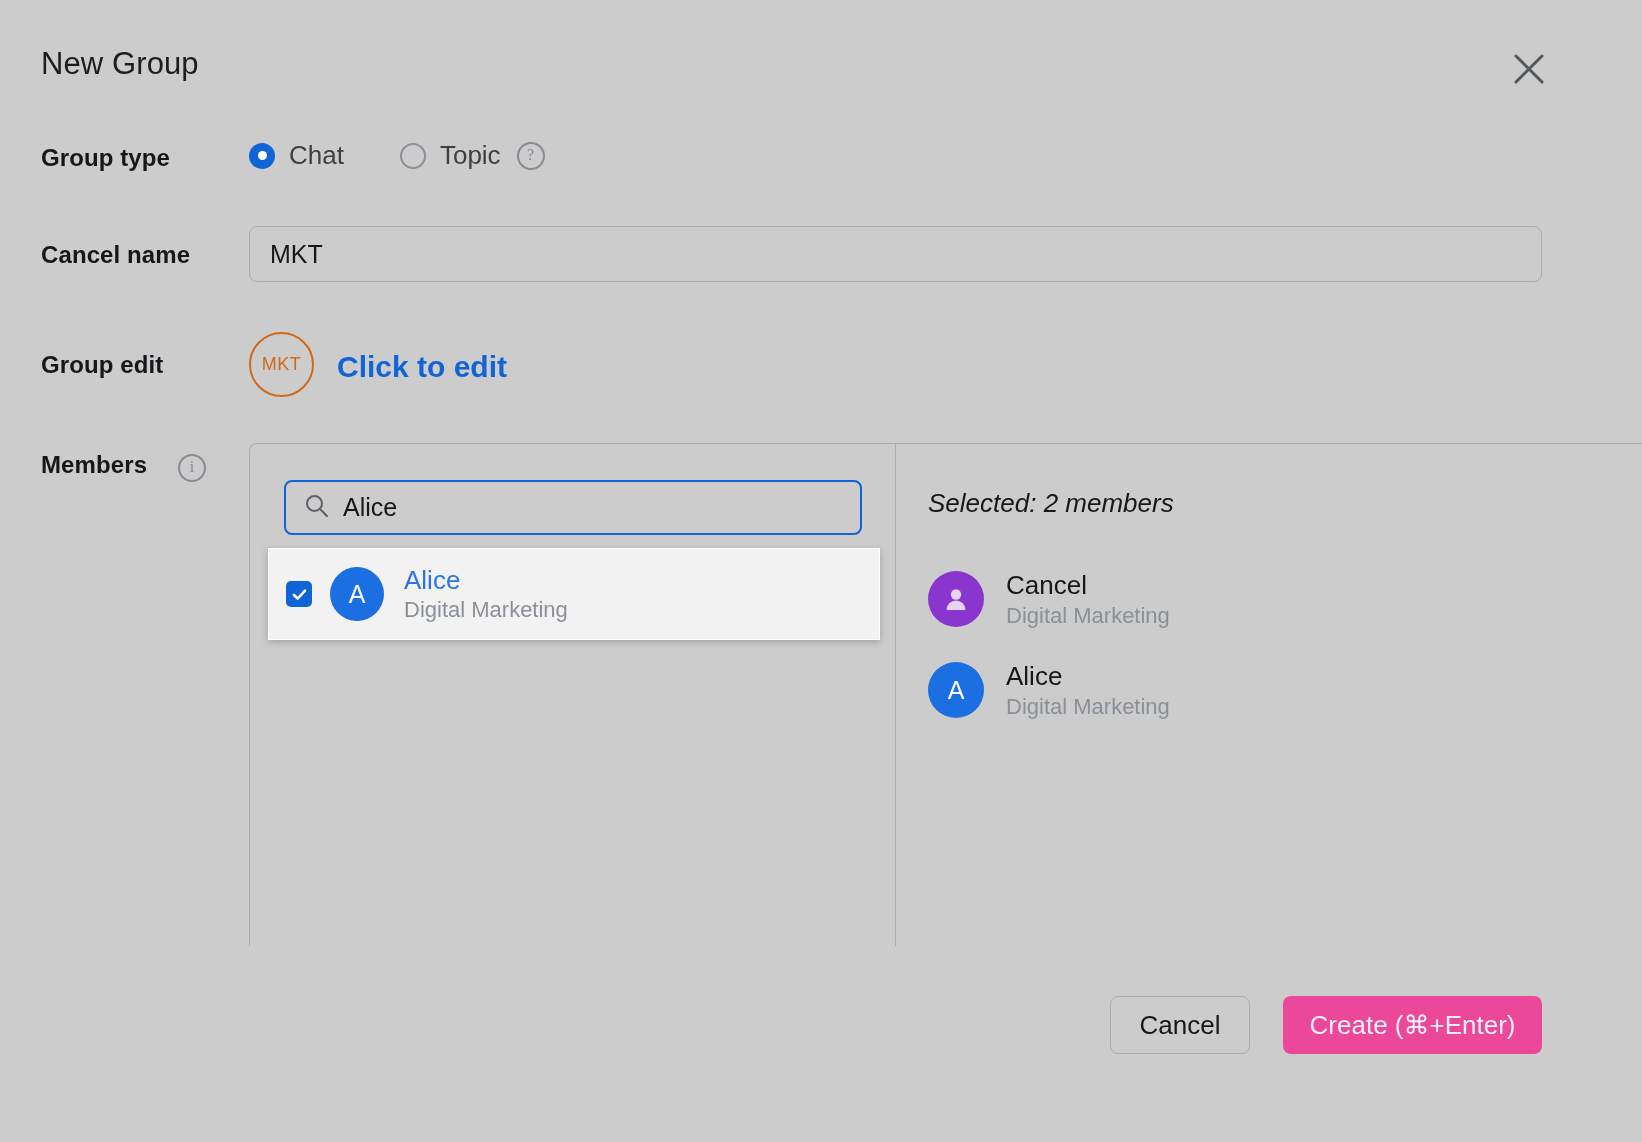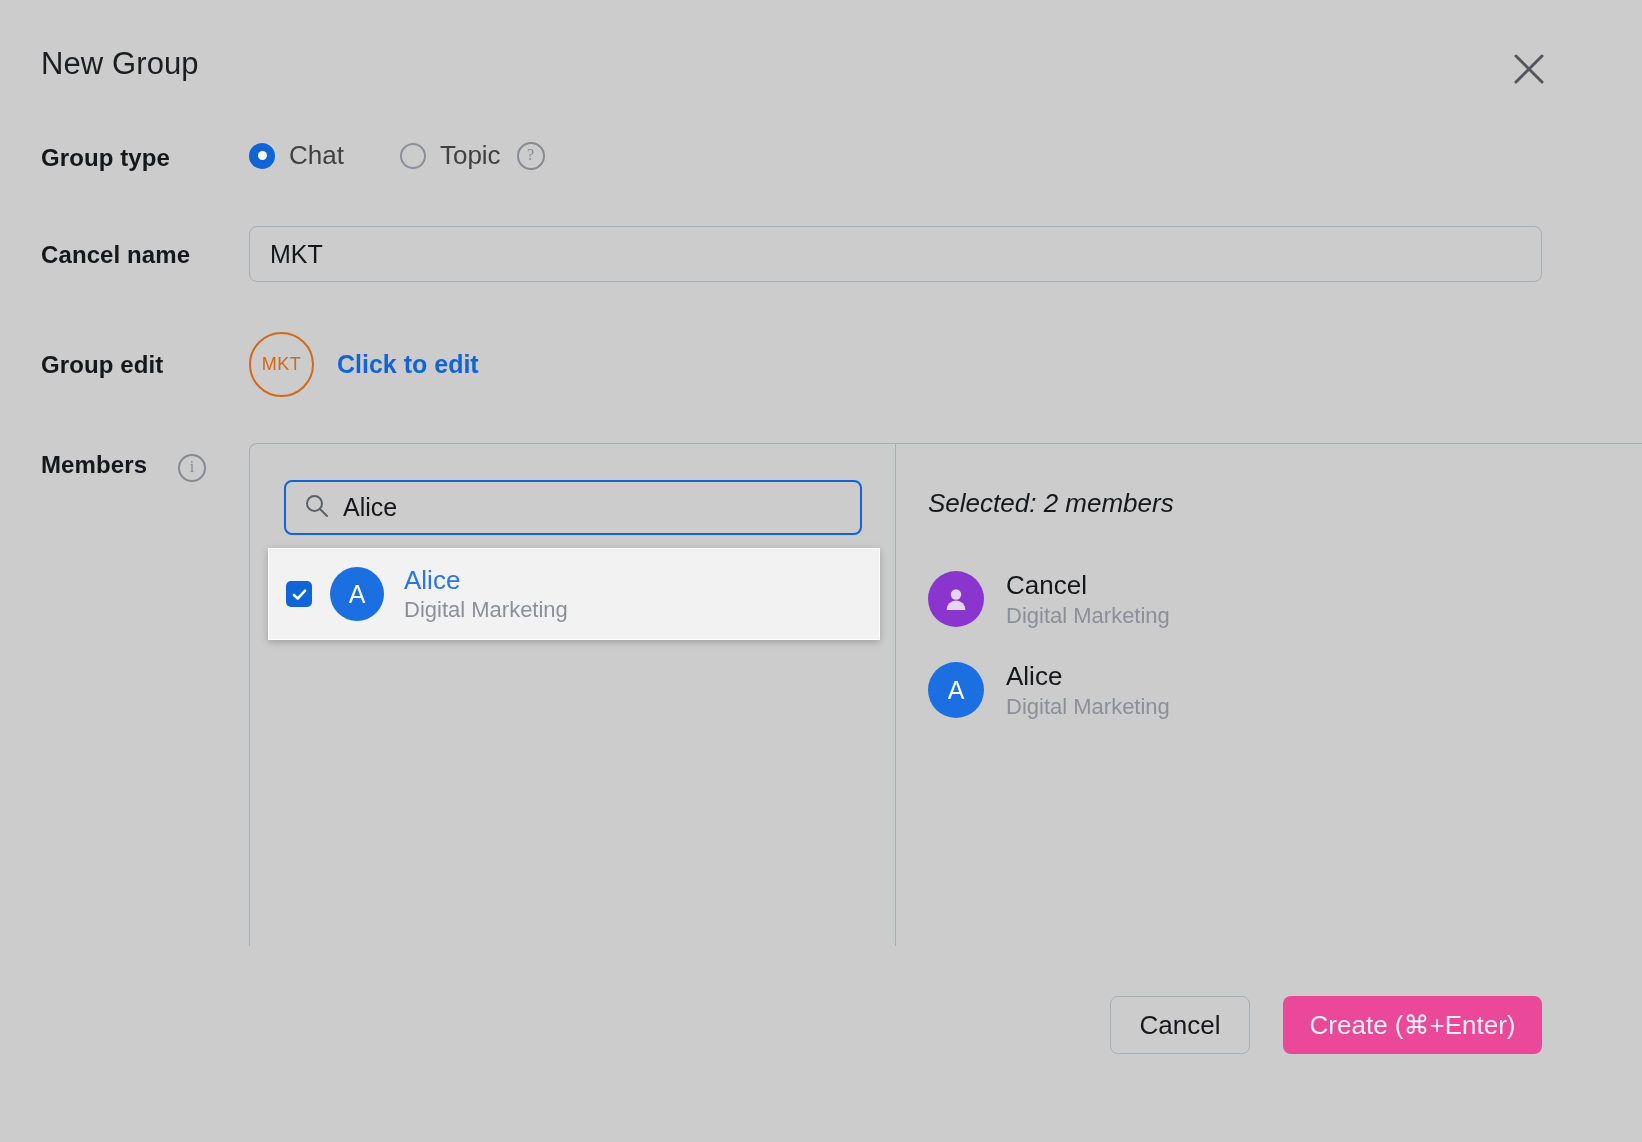--- a/index.html
+++ b/index.html
@@ -144,21 +144,21 @@
     font-size: 18px;
     letter-spacing: 0.5px;
     box-sizing: border-box;
     cursor: pointer;
   }
   .photo-edit-link {
     position: absolute;
     left: 337px;
     top: 350px;
     color: #1164d6;
-    font-size: 25px;
+    font-size: 30px;
     font-weight: bold;
     cursor: pointer;
   }
 
   
   .label-members { left: 41px; top: 451px; }
   .members-info-icon {
     position: absolute;
     left: 178px;
     top: 454px;

